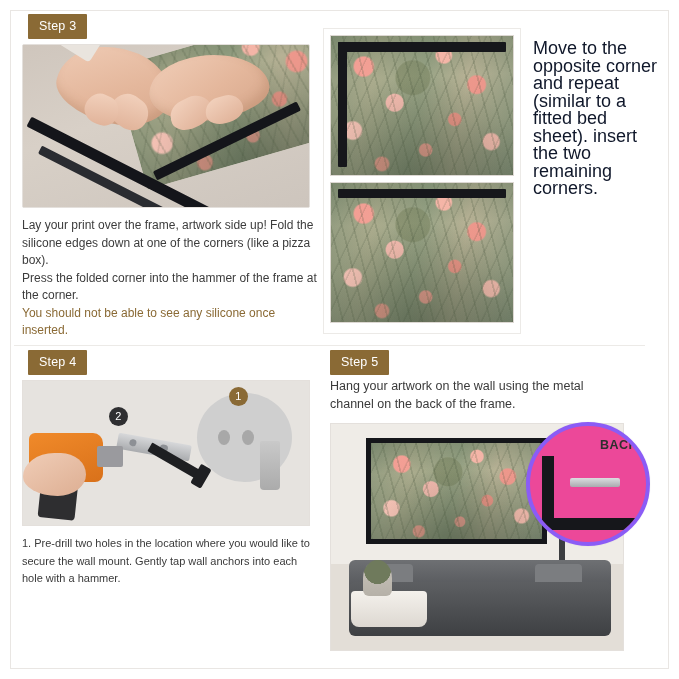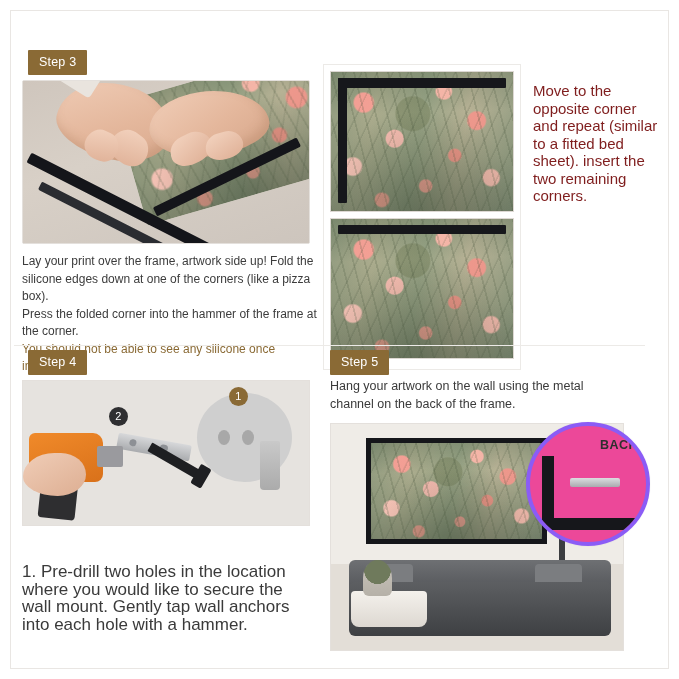--- a/index.html
+++ b/index.html
@@ -45,21 +45,20 @@
     border-radius: 1px;
   }
 
   
   .sec3 {
     position: absolute;
     left: 21px;
     top: 14px;
     width: 640px;
     height: 330px;
-    margin-top: 36px;
   }
   .sec3 .badge-wrap { position: absolute; left: 7px; top: 0px; }
 
   .photo {
     background: #cfc9c4;
     border: 1px solid #e4e0dc;
     box-sizing: border-box;
     overflow: hidden;
     position: relative;
   }
@@ -101,25 +100,25 @@
     margin-bottom: 6px;
     border: 1px solid #ddd8d3;
     box-sizing: border-box;
     overflow: hidden;
     position: relative;
   }
 
   .s3-right {
     position: absolute;
     left: 512px;
-    top: 32px;
+    top: 26px;
     width: 128px;
-    font-size: 15px;
+    font-size: 18px;
     line-height: 17.5px;
-    color: #7f1d1d;
+    color: #0f172a;
   }
 
   .divider {
     position: absolute;
     left: 14px;
     width: 631px;
     height: 1px;
     background: #eceae7;
   }
 
@@ -138,23 +137,22 @@
     top: 30px;
     width: 288px;
     height: 146px;
     background: #e3e0dc;
   }
   .s4-text {
     position: absolute;
     left: 1px;
     top: 185px;
     width: 292px;
-    font-size: 17px;
+    font-size: 11px;
     line-height: 17.5px;
-    margin-top: 28px;
   }
   .s4-text p { margin: 0 0 14px 0; }
 
   
   .sec5 {
     position: absolute;
     left: 330px;
     top: 350px;
     width: 320px;
     height: 310px;

